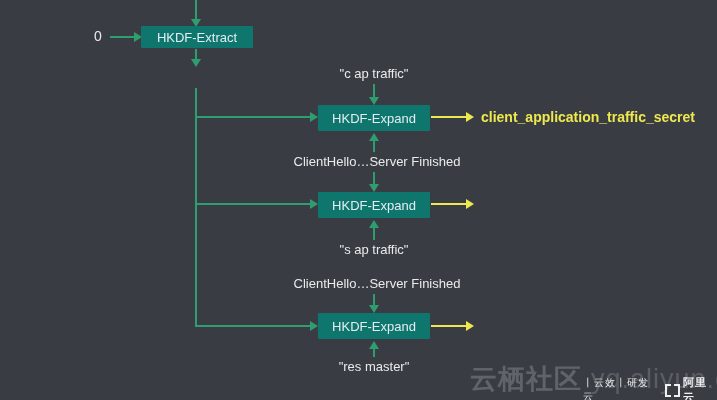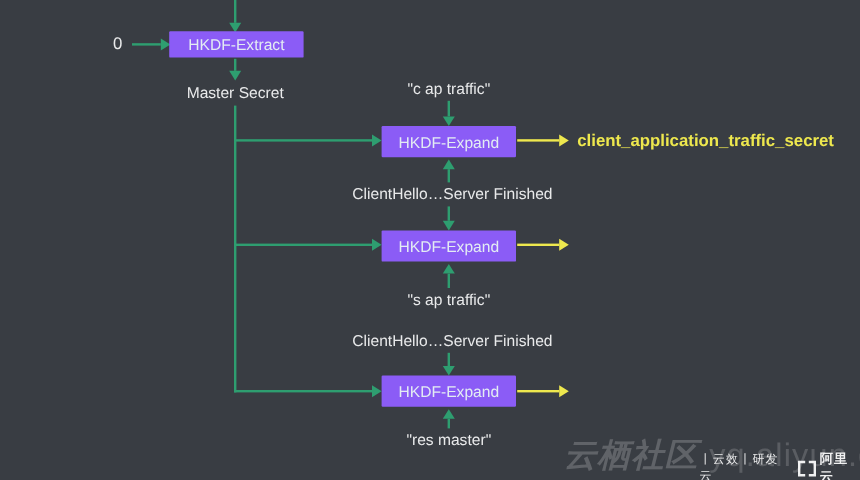--- a/index.html
+++ b/index.html
@@ -3,21 +3,21 @@
 <meta charset="utf-8">
 <style>
   html,body{margin:0;padding:0;background:#222;}
   .stage{
     position:relative;width:717px;height:400px;overflow:hidden;
     background:#393d43;
     font-family:"Liberation Sans", sans-serif;
   }
   
   .node{
-    position:absolute;background:#8b5cf6;color:#e3ecf3;
+    position:absolute;background:#0f766e;color:#e3ecf3;
     display:flex;align-items:center;justify-content:center;
     font-size:13px;border-radius:1px;
   }
   
   .lbl{
     position:absolute;color:#e9eaeb;font-size:13px;line-height:15px;
     text-align:center;white-space:nowrap;
   }
   .out-lbl{
     position:absolute;color:#eee84e;font-size:14px;font-weight:bold;
@@ -29,21 +29,21 @@
   .ah{position:absolute;width:0;height:0;}
   .ah-r{border-top:5px solid transparent;border-bottom:5px solid transparent;border-left:8px solid #2e9e70;}
   .ah-d{border-left:5px solid transparent;border-right:5px solid transparent;border-top:8px solid #2e9e70;}
   .ah-u{border-left:5px solid transparent;border-right:5px solid transparent;border-bottom:8px solid #2e9e70;}
   .ah-r.yellow{border-left-color:#eee84e;}
   
   .wm{
     position:absolute;left:470px;top:361px;display:flex;align-items:baseline;gap:9px;
     white-space:nowrap;z-index:1;
   }
-  .wm-name{font-size:27px;font-weight:bold;color:rgba(255,255,255,0.20);letter-spacing:1px;font-style:italic;}
+  .wm-name{font-size:27px;font-weight:bold;color:rgba(255,255,255,0.20);letter-spacing:1px;}
   .wm-url{font-size:27px;color:rgba(255,255,255,0.17);letter-spacing:1px;}
   .badge{
     position:absolute;left:583px;top:375px;display:flex;align-items:center;gap:9px;
     z-index:2;
   }
   .badge-text{font-size:10px;color:rgba(255,255,255,0.88);letter-spacing:1px;}
   .brand{display:flex;align-items:center;gap:3px;}
   .brk{display:inline-block;width:4px;height:9px;border:2px solid rgba(255,255,255,0.92);}
   .brk-l{border-right:none;}
   .brk-r{border-left:none;}
@@ -58,21 +58,20 @@
   <div class="ah ah-d" style="left:191px;top:19px;"></div>
 
   <div class="lbl" style="left:90px;top:29px;width:16px;font-size:14px;">0</div>
   <div class="line" style="left:110px;top:36px;width:24px;height:2px;"></div>
   <div class="ah ah-r" style="left:134px;top:32px;"></div>
 
   <div class="node" style="left:141px;top:26px;width:112px;height:22px;">HKDF-Extract</div>
 
   <div class="line" style="left:195px;top:49px;width:2px;height:10px;"></div>
   <div class="ah ah-d" style="left:191px;top:59px;"></div>
-  <div class="lbl" style="left:140px;top:70px;width:112px;">Master Secret</div>
 
   <div class="line" style="left:195px;top:88px;width:2px;height:239px;"></div>
 
   <div class="line" style="left:195px;top:116px;width:115px;height:2px;"></div>
   <div class="ah ah-r" style="left:310px;top:112px;"></div>
 
   <div class="line" style="left:195px;top:203px;width:115px;height:2px;"></div>
   <div class="ah ah-r" style="left:310px;top:199px;"></div>
 
   <div class="line" style="left:195px;top:325px;width:115px;height:2px;"></div>

